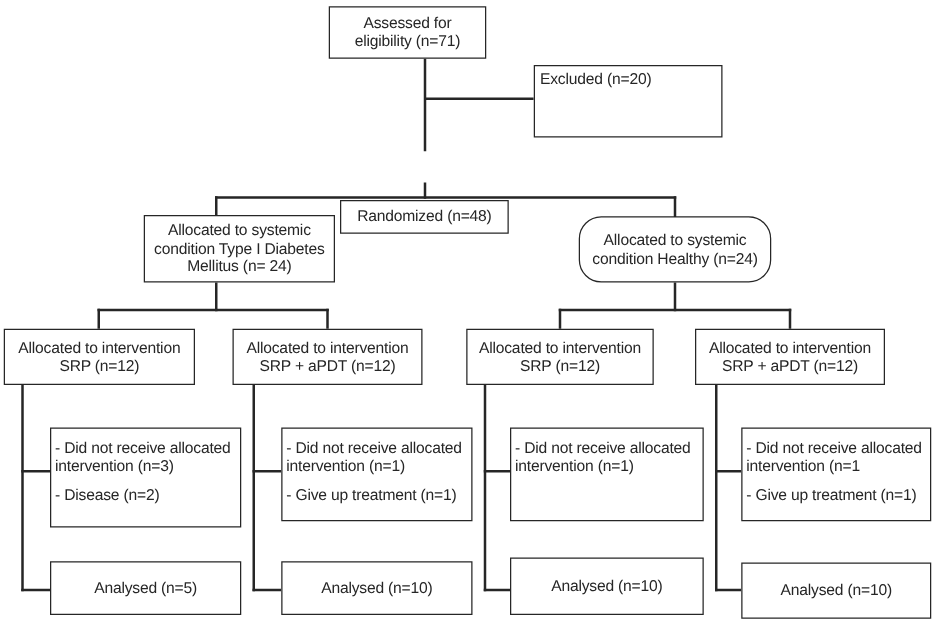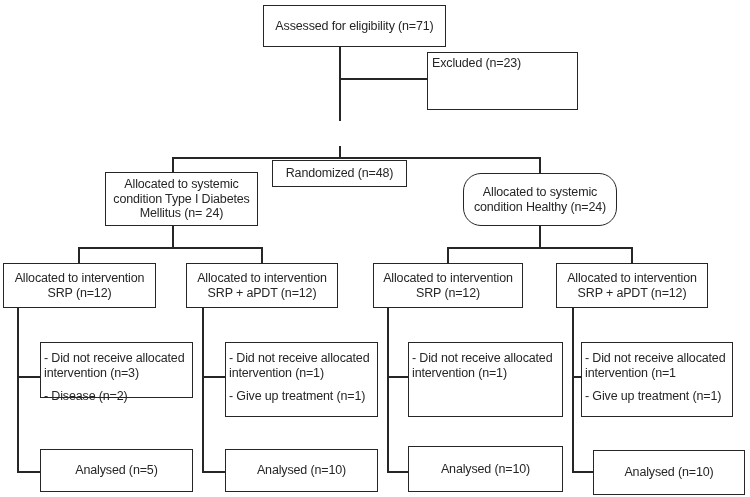--- a/index.html
+++ b/index.html
@@ -71,33 +71,33 @@
   <div class="line" style="left:202px; top:471px; width:23px; height:2px;"></div>
 
   <div class="line" style="left:387px; top:308px; width:2px;  height:165px;"></div>
   <div class="line" style="left:387px; top:376px; width:21px; height:2px;"></div>
   <div class="line" style="left:387px; top:471px; width:21px; height:2px;"></div>
 
   <div class="line" style="left:572px; top:308px; width:2px;  height:165px;"></div>
   <div class="line" style="left:572px; top:376px; width:21px; height:2px;"></div>
   <div class="line" style="left:572px; top:471px; width:21px; height:2px;"></div>
 
-  <div class="box center" style="left:263px; top:5px; width:183px; height:42px;">
+  <div class="box center" style="left:263px; top:5px; width:126px; height:42px;">
     <span>Assessed for eligibility (n=71)</span>
   </div>
 
   <div class="box excl" style="left:427px; top:52px; width:151px; height:58px;">
-    <p>Excluded (n=23)</p>
+    <p>Excluded (n=20)</p>
   </div>
 
   <div class="box center" style="left:272px; top:120px; width:135px; height:27px;margin-top:40px;">
     <span>Randomized (n=48)</span>
   </div>
 
-  <div class="box center" style="left:105px; top:172px; width:153px; height:54px;">
+  <div class="box center" style="left:115px; top:172px; width:153px; height:54px;">
     <span>Allocated to systemic condition Type I  Diabetes Mellitus (n= 24)</span>
   </div>
 
   <div class="box center" style="left:463px; top:173px; width:154px; height:53px;border-radius:18px;">
     <span>Allocated to systemic condition Healthy (n=24)</span>
   </div>
 
   <div class="box center" style="left:3px; top:263px; width:153px; height:45px;">
     <span>Allocated to intervention SRP (n=12)</span>
   </div>
@@ -107,35 +107,35 @@
   </div>
 
   <div class="box center" style="left:373px; top:263px; width:150px; height:45px;">
     <span>Allocated to intervention SRP (n=12)</span>
   </div>
 
   <div class="box center" style="left:556px; top:263px; width:152px; height:45px;">
     <span>Allocated to intervention SRP + aPDT (n=12)</span>
   </div>
 
-  <div class="box listy" style="left:40px; top:342px; width:153px; height:56px;">
+  <div class="box listy" style="left:40px; top:342px; width:153px; height:80px;">
     <p>- Did not receive allocated intervention  (n=3)</p>
     <p>- Disease (n=2)</p>
   </div>
 
   <div class="box listy" style="left:225px; top:342px; width:153px; height:75px;">
     <p>- Did not receive allocated intervention (n=1)</p>
     <p>- Give up treatment (n=1)</p>
   </div>
 
   <div class="box listy" style="left:408px; top:342px; width:155px; height:75px;">
     <p>- Did not receive allocated intervention (n=1)</p>
   </div>
 
-  <div class="box listy" style="left:581px; top:342px; width:152px; height:75px;">
+  <div class="box listy" style="left:593px; top:342px; width:152px; height:75px;">
     <p>- Did not receive allocated intervention (n=1</p>
     <p>- Give up treatment (n=1)</p>
   </div>
 
   <div class="box center" style="left:40px; top:449px; width:153px; height:43px;">
     <span>Analysed (n=5)</span>
   </div>
 
   <div class="box center" style="left:225px; top:449px; width:153px; height:43px;">
     <span>Analysed (n=10)</span>

